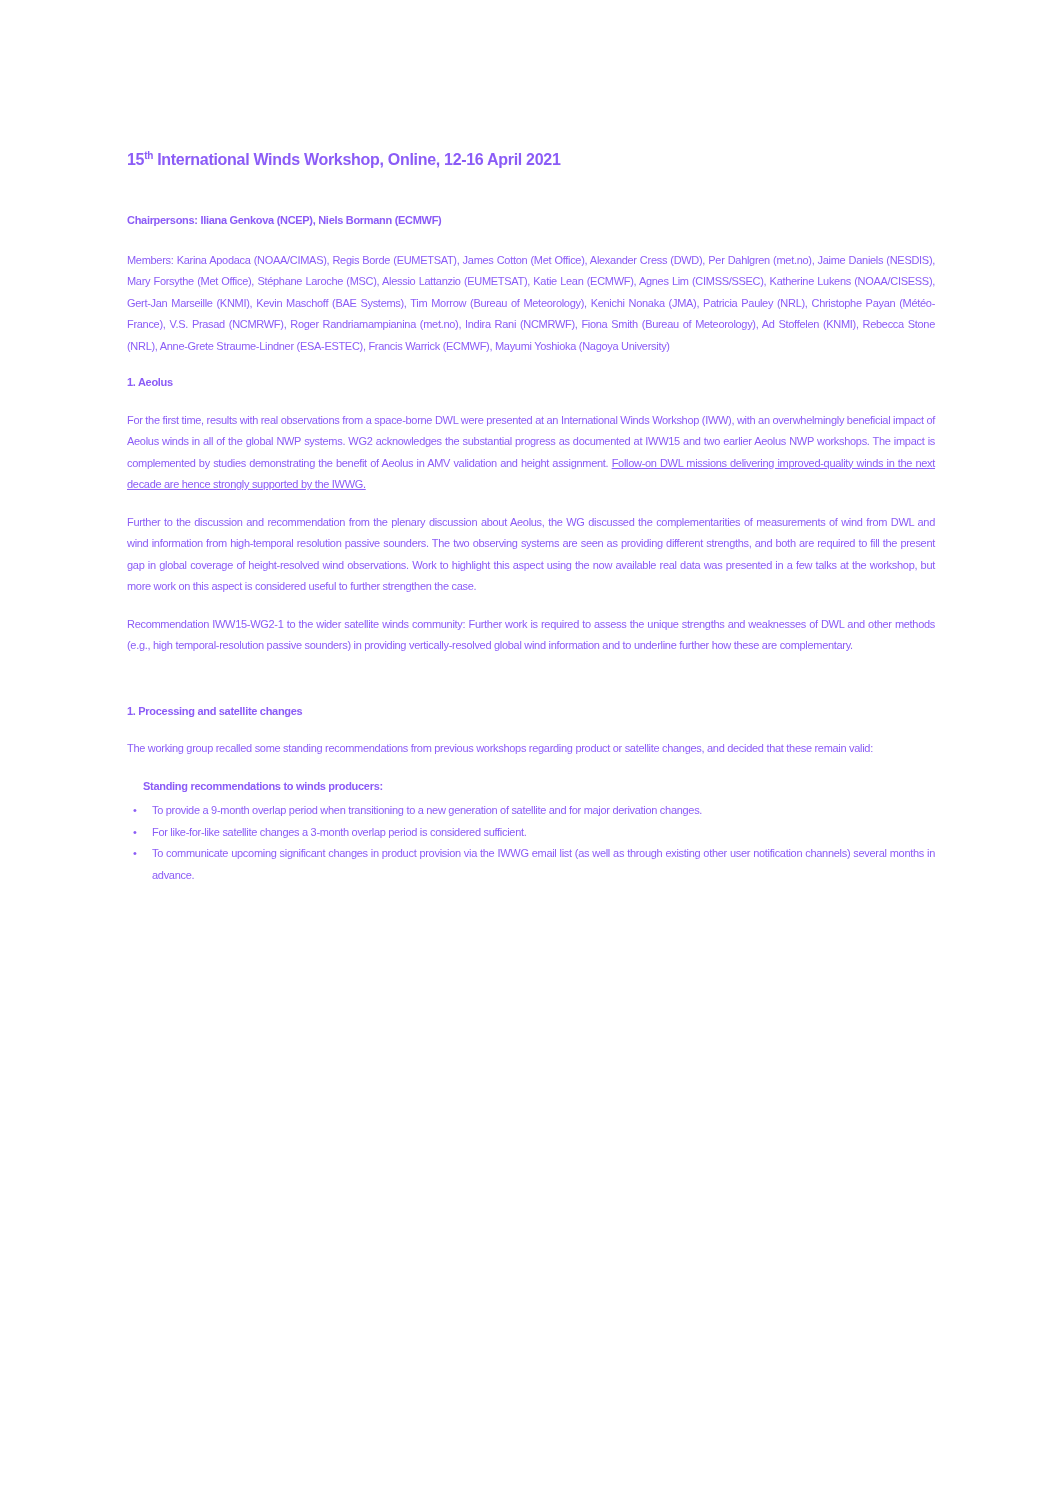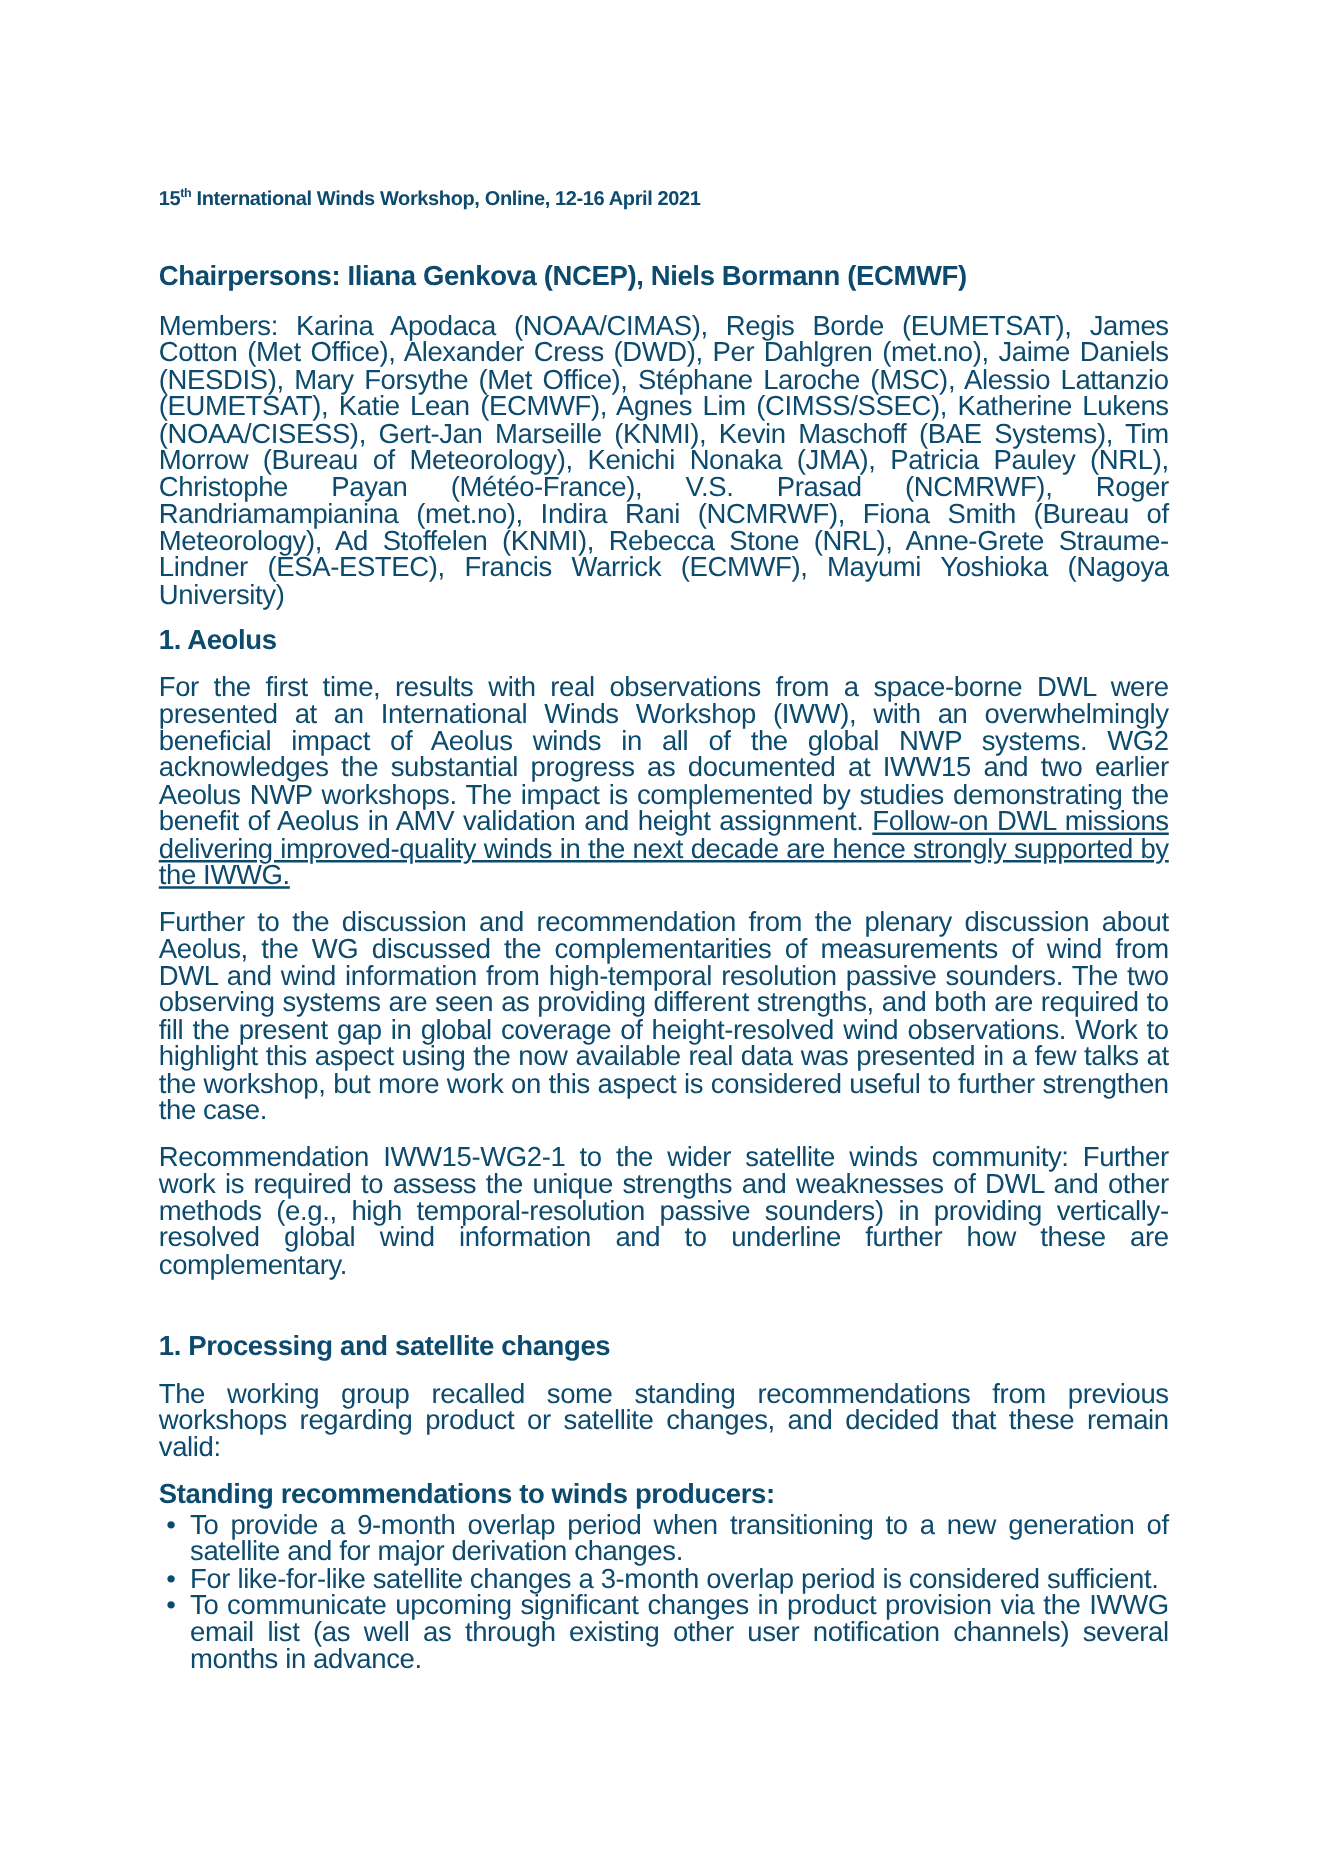--- a/index.html
+++ b/index.html
@@ -5,21 +5,21 @@
   html, body {
     margin: 0;
     padding: 0;
     background: #ffffff;
   }
   .page {
     position: relative;
     width: 1058px;
     height: 1496px;
     background: #ffffff;
-    color: #0c4a6e;
+    color: #8b5cf6;
     font-family: "Liberation Sans", sans-serif;
     overflow: hidden;
   }
   .content {
     position: absolute;
     left: 127px;
     top: 149px;
     width: 808px;
   }
   .doc-header {
@@ -35,21 +35,21 @@
     line-height: 0;
   }
   h1.doc-title {
     margin: 53px 0 0 0;
     font-size: 26.5px;
     font-weight: bold;
     line-height: 31px;
     letter-spacing: -0.8px;
   }
   p, h2, ul {
-    font-size: 22px;
+    font-size: 11px;
     line-height: 21.5px;
     letter-spacing: -0.3px;
   }
   p.chairs {
     margin: 40px 0 0 0;
     font-weight: bold;
   }
   p.body-par {
     margin: 16px 0 0 0;
     text-align: justify;
@@ -65,21 +65,21 @@
   h2.sec-heading.sec2 {
     margin-top: 44px;
   }
   p.bold, li.bold {
     font-weight: normal;
   }
   .underline {
     text-decoration: underline;
   }
   p.standing {
-    margin: 16px 0 0 0;
+    margin: 16px 0 0 16px;
     font-weight: bold;
   }
   ul.rec-list {
     margin: 3px 0 0 0;
     padding: 0;
     list-style: none;
   }
   ul.rec-list li {
     position: relative;
     padding-left: 25px;

